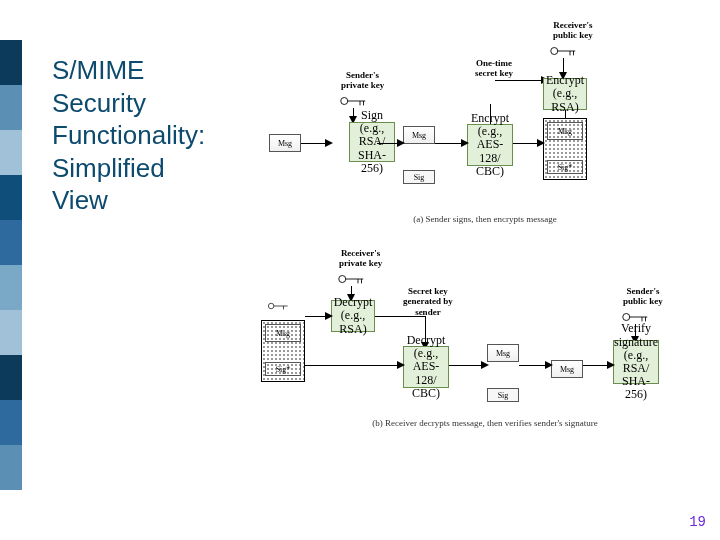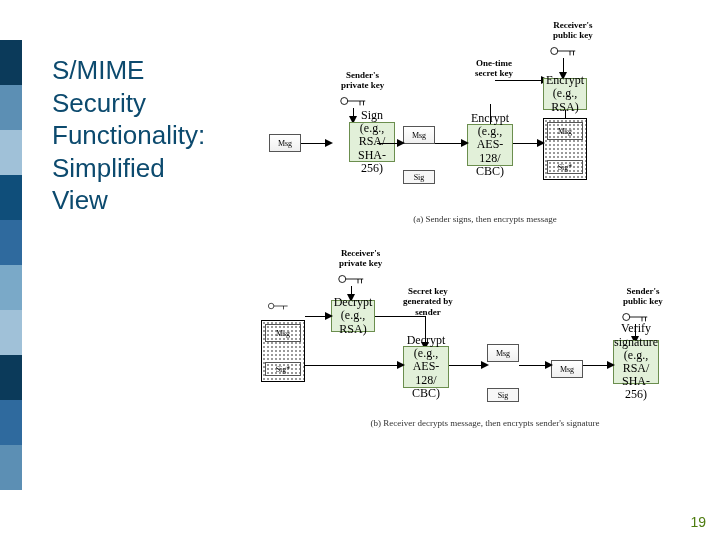--- a/index.html
+++ b/index.html
@@ -34,22 +34,22 @@
     font-size: 26px;
     line-height: 1.25;
     color: #0c4a6e;
     font-family: Liberation Sans, sans-serif;
   }
   .page-number {
     position: absolute;
     right: 14px;
     bottom: 10px;
     font-size: 14px;
-    color: #4d7c0f;
-    font-family: Liberation Sans, sans-serif;
+    color: #6d28d9;
+    font-family: Liberation Mono, monospace;
   }
   .diagram-area {
     position: absolute;
     left: 235px;
     top: 20px;
     width: 460px;
     height: 460px;
     font-family: 'Times New Roman', serif;
     font-size: 10px;
     color: #000;
@@ -261,16 +261,16 @@
   <div class="arrow arrow-right" style="left:246px; top:341px;"></div>
 
   <div class="msg-box" style="left:316px; top:340px; width:32px; height:18px;">Msg</div>
   <div class="line" style="left:284px; top:345px; width:28px; height:1px;"></div>
   <div class="arrow arrow-right" style="left:310px; top:341px;"></div>
 
   <div class="block green-block" style="left:378px; top:320px; width:46px; height:44px;">Verify<br>signature<br>(e.g., RSA/<br>SHA-256)</div>
   <div class="line" style="left:348px; top:345px; width:26px; height:1px;"></div>
   <div class="arrow arrow-right" style="left:372px; top:341px;"></div>
 
-  <div class="caption" style="left:100px; top:398px; width:300px;">(b) Receiver decrypts message, then encrypts sender's signature</div>
+  <div class="caption" style="left:100px; top:398px; width:300px;">(b) Receiver decrypts message, then verifies sender's signature</div>
 </div>
 
 <div class="page-number">19</div>
 
 </body></html>

